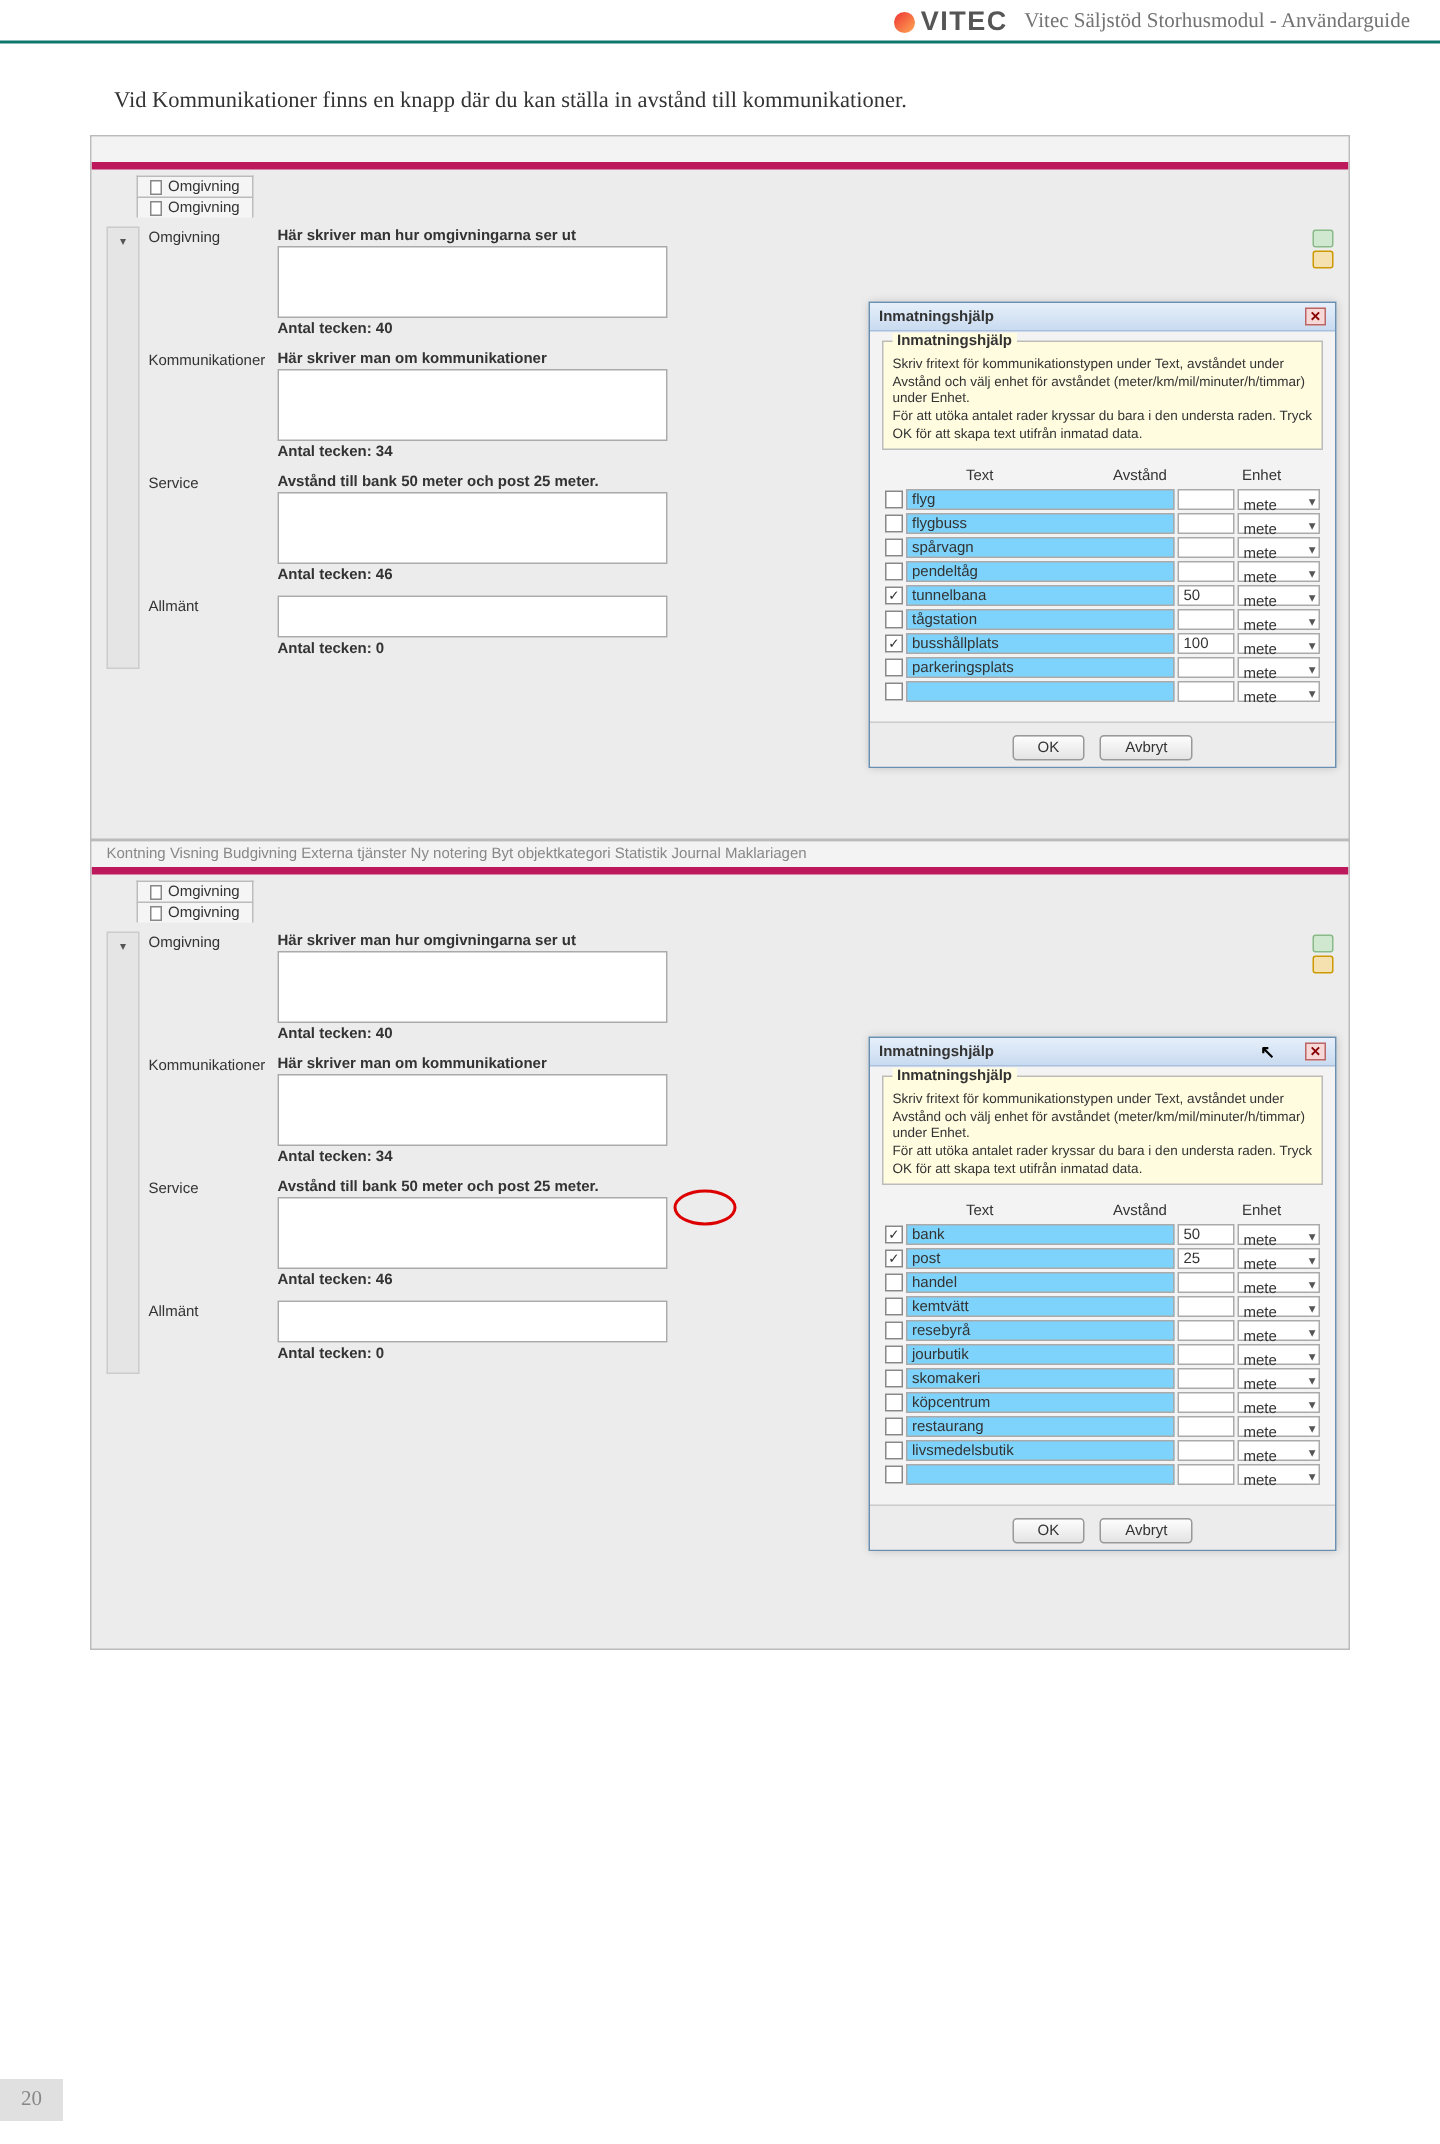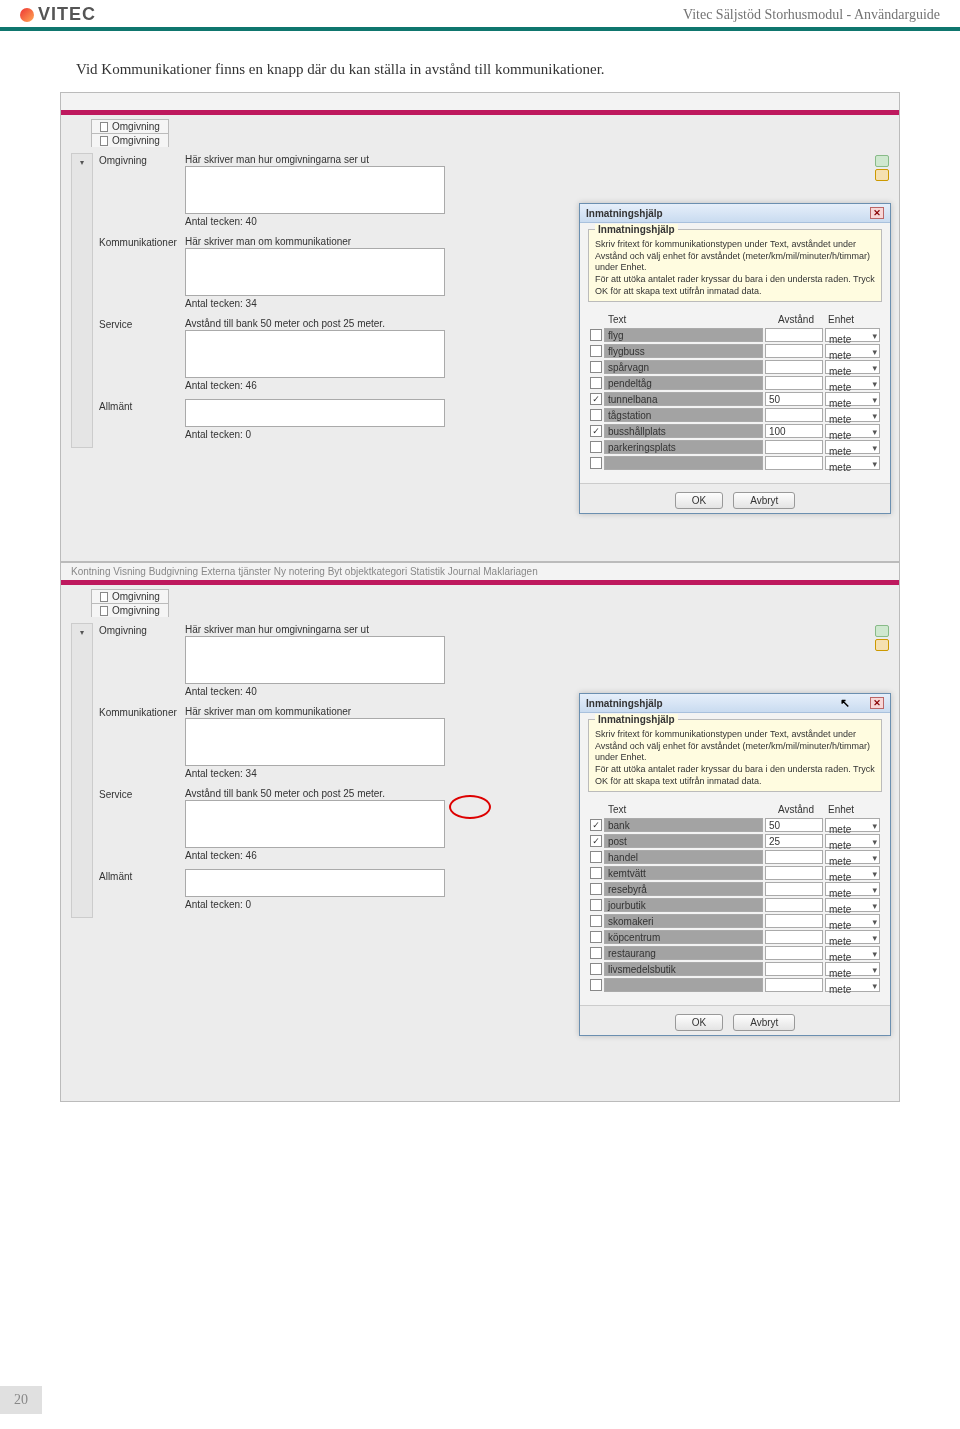--- a/index.html
+++ b/index.html
@@ -6,23 +6,24 @@
   body {
     margin: 0;
     font-family: Arial, sans-serif;
     background: #fff;
     color: #333;
     width: 960px;
   }
   .page-header {
     display: flex;
     align-items: center;
-    justify-content: space-between;
+    justify-content: flex-end;
     padding: 4px 20px 2px 20px;
-    border-bottom: 4px solid #0f766e;
+    border-bottom: 2px solid #0f766e;
+    gap: 11px;
   }
   .logo {
     font-size: 18px;
     font-weight: bold;
     color: #555;
     letter-spacing: 1px;
     display: flex;
     align-items: center;
     gap: 4px;
   }
@@ -109,20 +110,21 @@
     gap: 6px;
     margin-bottom: 2px;
   }
   .form-label {
     width: 80px;
     font-size: 10px;
     padding-top: 2px;
   }
   .form-field-wrap {
     flex: 1;
+    font-weight: bold;
   }
   .field-desc {
     font-size: 10px;
     color: #333;
     padding: 1px 0;
   }
   .textarea-mock {
     background: #fff;
     border: 1px solid #aaa;
     height: 48px;
@@ -205,20 +207,21 @@
     margin-top: -6px;
   }
   .dlg-table {
     background: #f3f3f3;
     padding: 4px 0;
   }
   .dlg-head {
     display: flex;
     font-size: 10px;
     padding: 0 2px 2px 2px;
+    gap: 36px;
   }
   .col-chk { width: 18px; }
   .col-txt { flex: 1; }
   .col-dist { width: 50px; }
   .col-unit { width: 52px; }
   .dlg-row {
     display: flex;
     align-items: center;
     padding: 1px 2px;
     gap: 2px;
@@ -227,29 +230,29 @@
     width: 12px; height: 12px;
     border: 1px solid #888;
     background: #fff;
     font-size: 9px;
     line-height: 10px;
     text-align: center;
     color: #333;
   }
   .txt-input {
     flex: 1;
-    background: #a3a3a3;
+    background: #7dd3fc;
     border: 1px solid #aaa;
     height: 14px;
     padding: 0 3px;
     font-size: 10px;
     line-height: 14px;
   }
   .dist-input {
-    width: 58px;
+    width: 38px;
     background: #fff;
     border: 1px solid #aaa;
     height: 14px;
     padding: 0 3px;
     font-size: 10px;
     line-height: 14px;
   }
   .unit-select {
     width: 55px;
     background: #fff;

